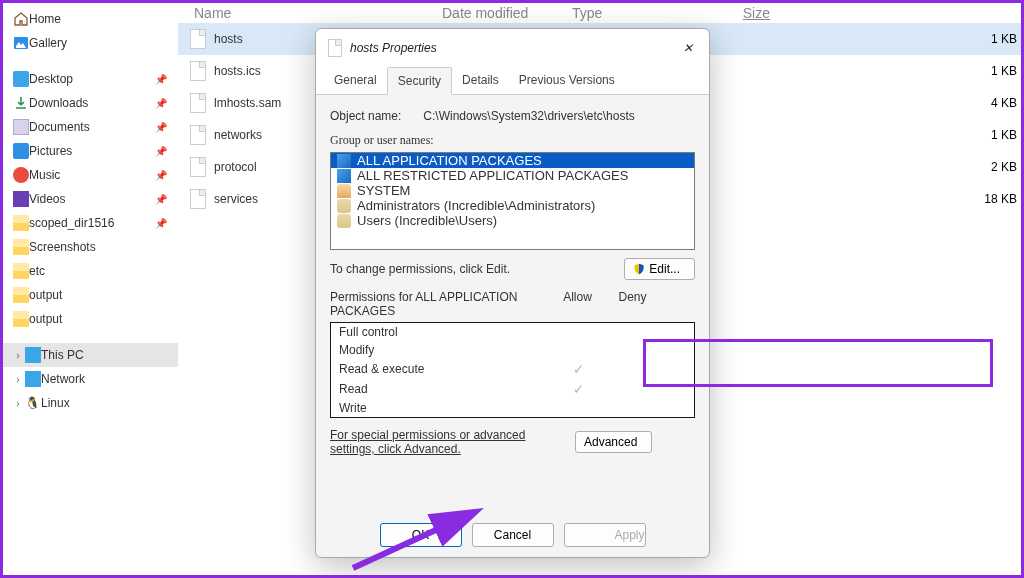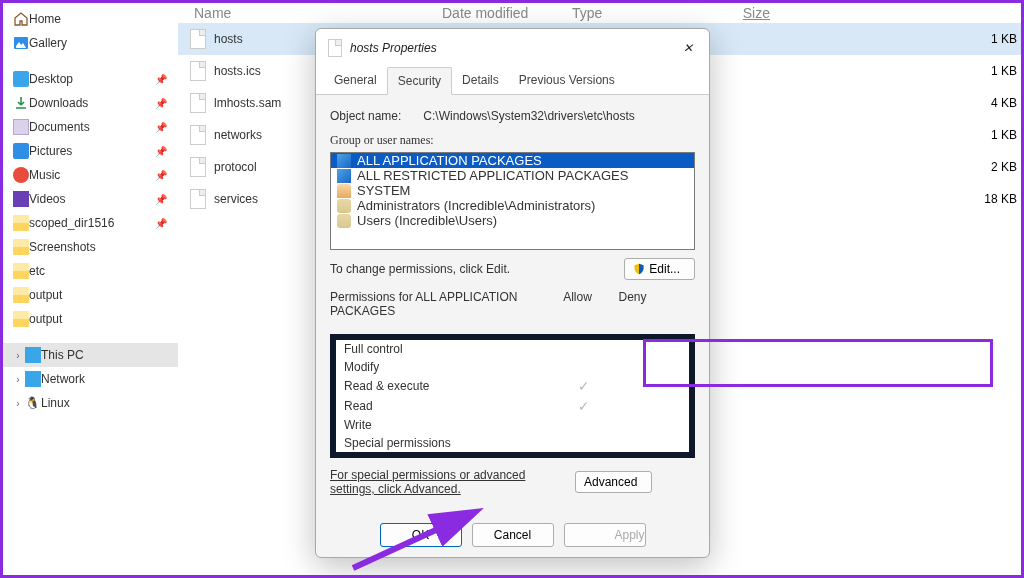--- a/index.html
+++ b/index.html
@@ -55,21 +55,21 @@
 .group-icon { width: 14px; height: 14px; display:inline-block; }
 .group-icon.pkg { background: linear-gradient(135deg,#4aa3e8,#1968c4); }
 .group-icon.sys { background: linear-gradient(#f9d8a6,#e8a85f); border-radius: 3px 3px 0 0; }
 .group-icon.users { background: linear-gradient(#e8d8a6,#d8c88f); border-radius: 3px; }
 .change-row { display: flex; align-items: center; margin-top: 8px; gap: 11px; }
 .edit-btn, .adv-btn { border: 1px solid #adadad; background: #fdfdfd; border-radius: 3px; padding: 3px 14px 3px 8px; font-size: 12px; cursor: pointer; display:flex; align-items:center; gap:4px; }
 .shield { width: 12px; height: 12px; }
 .perm-header { display: flex; margin-top: 10px; }
 .perm-header .pname { width: 220px; }
 .perm-header .al, .perm-header .de { width: 55px; text-align: center; }
-.perm-box { border: 6px solid #0f172a; background: #fff; margin-top: 16px; position: relative; }
+.perm-box { border: 1px solid #0f172a; background: #fff; margin-top: 4px; position: relative; }
 .perm-row { display: flex; padding: 2px 8px; font-size: 12px; align-items: center; }
 .perm-row .plabel { width: 212px; }
 .perm-row .chk { width: 55px; text-align: center; color: #b8b8b8; font-size: 14px; }
 .highlight-box { position: absolute; border: 3px solid #8a2be2; pointer-events: none; z-index: 20; }
 .adv-row { display: flex; align-items: center; margin-top: 10px; gap: 10px; }
 .adv-text { width: 235px; text-decoration: underline; }
 .dlg-buttons { position: absolute; bottom: 10px; left: 0; right: 0; display: flex; justify-content: center; gap: 10px; padding: 0 12px; }
 .dlg-btn { width: 82px; padding: 4px 0; text-align: center; border: 1px solid #adadad; background: #fdfdfd; border-radius: 3px; font-size: 12px; cursor: pointer; }
 .dlg-btn.primary { border: 1px solid #0067c0; }
 .dlg-btn.disabled { color: #aaa; cursor: default; text-align: right; }
@@ -287,25 +287,20 @@
         <div class="perm-row">
           <span class="plabel">Read</span>
     <span class="chk">✓</span>
     <span class="chk"></span>
         </div>
         <div class="perm-row">
           <span class="plabel">Write</span>
     <span class="chk"></span>
     <span class="chk"></span>
         </div>
-        <div class="perm-row">
-          <span class="plabel">Special permissions</span>
-    <span class="chk"></span>
-    <span class="chk"></span>
-        </div>
       </div>
     <div class="adv-row">
       <div class="adv-text">For special permissions or advanced settings, click Advanced.</div>
       <button class="adv-btn">
           <span>Advanced</span>
         </button>
     </div>
   </div>
   <div class="dlg-buttons">
     <button class="dlg-btn primary">OK</button>

